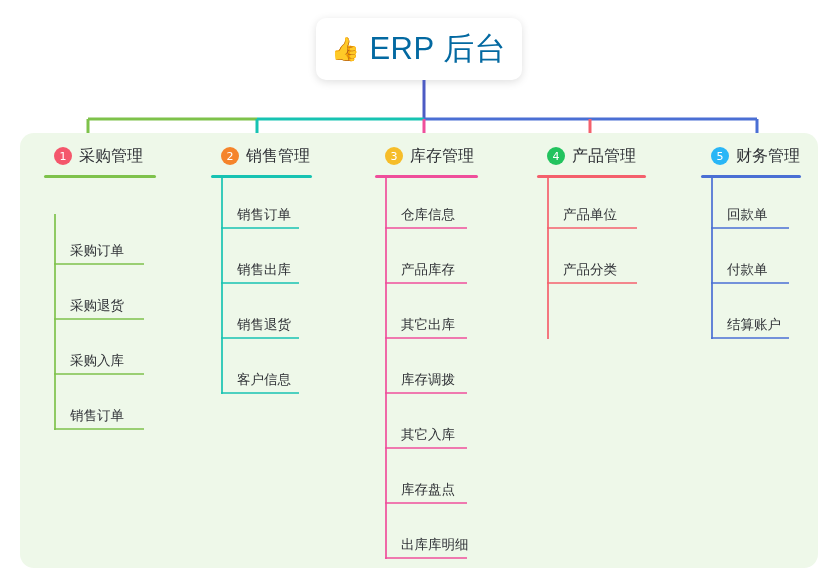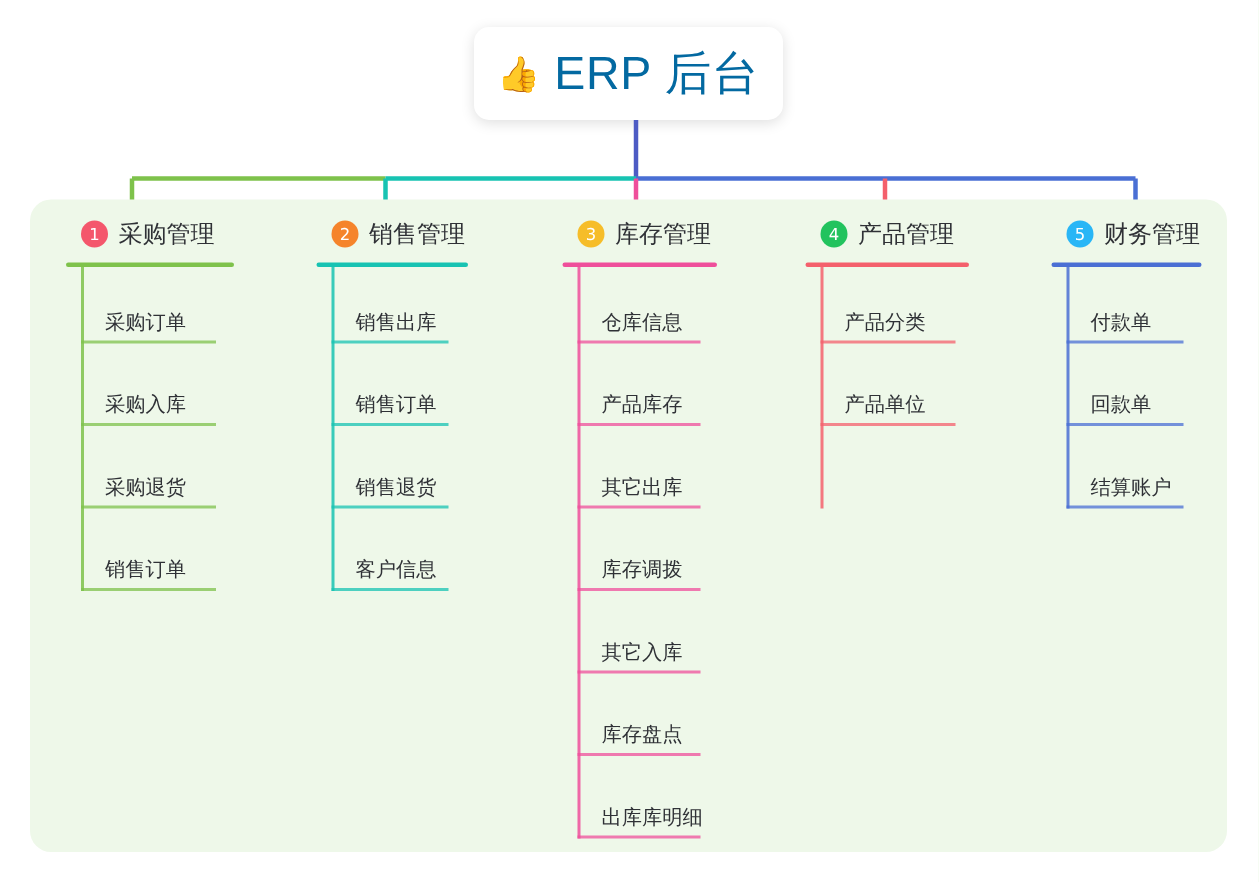--- a/index.html
+++ b/index.html
@@ -114,54 +114,54 @@
 
   <div class="panel"></div>
 
   <div id="cols">
       <div class="col" style="left: 36px; width: 127px;">
         <div class="col-head">
           <span class="badge" style="background: rgb(244, 87, 108);">1</span>
           <span class="col-title">采购管理</span>
         </div>
         <div class="head-rule" style="background: rgb(126, 194, 75); width: 112px; margin-left: 8px;"></div>
-        <div class="items" style="height: 220px;">
+        <div class="items" style="height: 220px; margin-top: 36px;">
           <div class="spine" style="background: rgb(126, 194, 75); height: 216px; opacity: 0.85;"></div>
           <div class="item">
             <span class="item-label">采购订单</span>
             <div class="item-rule" style="background: rgb(126, 194, 75); opacity: 0.75; width: 90px;"></div>
           </div>
           <div class="item">
+            <span class="item-label">采购退货</span>
+            <div class="item-rule" style="background: rgb(126, 194, 75); opacity: 0.75; width: 90px;"></div>
+          </div>
+          <div class="item">
             <span class="item-label">采购入库</span>
-            <div class="item-rule" style="background: rgb(126, 194, 75); opacity: 0.75; width: 90px;"></div>
-          </div>
-          <div class="item">
-            <span class="item-label">采购退货</span>
             <div class="item-rule" style="background: rgb(126, 194, 75); opacity: 0.75; width: 90px;"></div>
           </div>
           <div class="item">
             <span class="item-label">销售订单</span>
             <div class="item-rule" style="background: rgb(126, 194, 75); opacity: 0.75; width: 90px;"></div>
           </div>
         </div>
       </div>
       <div class="col" style="left: 203px; width: 113px;">
         <div class="col-head">
           <span class="badge" style="background: rgb(245, 132, 43);">2</span>
           <span class="col-title">销售管理</span>
         </div>
         <div class="head-rule" style="background: rgb(23, 195, 178); width: 101px; margin-left: 8px;"></div>
         <div class="items" style="height: 220px;">
           <div class="spine" style="background: rgb(23, 195, 178); height: 216px; opacity: 0.85;"></div>
           <div class="item">
+            <span class="item-label">销售订单</span>
+            <div class="item-rule" style="background: rgb(23, 195, 178); opacity: 0.75; width: 78px;"></div>
+          </div>
+          <div class="item">
             <span class="item-label">销售出库</span>
-            <div class="item-rule" style="background: rgb(23, 195, 178); opacity: 0.75; width: 78px;"></div>
-          </div>
-          <div class="item">
-            <span class="item-label">销售订单</span>
             <div class="item-rule" style="background: rgb(23, 195, 178); opacity: 0.75; width: 78px;"></div>
           </div>
           <div class="item">
             <span class="item-label">销售退货</span>
             <div class="item-rule" style="background: rgb(23, 195, 178); opacity: 0.75; width: 78px;"></div>
           </div>
           <div class="item">
             <span class="item-label">客户信息</span>
             <div class="item-rule" style="background: rgb(23, 195, 178); opacity: 0.75; width: 78px;"></div>
           </div>
@@ -207,46 +207,46 @@
       </div>
       <div class="col" style="left: 529px; width: 122px;">
         <div class="col-head">
           <span class="badge" style="background: rgb(34, 195, 94);">4</span>
           <span class="col-title">产品管理</span>
         </div>
         <div class="head-rule" style="background: rgb(244, 96, 108); width: 109px; margin-left: 8px;"></div>
         <div class="items" style="height: 165px;">
           <div class="spine" style="background: rgb(244, 96, 108); height: 161px; opacity: 0.85;"></div>
           <div class="item">
+            <span class="item-label">产品单位</span>
+            <div class="item-rule" style="background: rgb(244, 96, 108); opacity: 0.75; width: 90px;"></div>
+          </div>
+          <div class="item">
             <span class="item-label">产品分类</span>
-            <div class="item-rule" style="background: rgb(244, 96, 108); opacity: 0.75; width: 90px;"></div>
-          </div>
-          <div class="item">
-            <span class="item-label">产品单位</span>
             <div class="item-rule" style="background: rgb(244, 96, 108); opacity: 0.75; width: 90px;"></div>
           </div>
         </div>
       </div>
       <div class="col" style="left: 693px; width: 113px;">
         <div class="col-head">
           <span class="badge" style="background: rgb(41, 182, 246);">5</span>
           <span class="col-title">财务管理</span>
         </div>
         <div class="head-rule" style="background: rgb(74, 111, 212); width: 100px; margin-left: 8px;"></div>
         <div class="items" style="height: 165px;">
           <div class="spine" style="background: rgb(74, 111, 212); height: 161px; opacity: 0.85;"></div>
           <div class="item">
+            <span class="item-label">回款单</span>
+            <div class="item-rule" style="background: rgb(74, 111, 212); opacity: 0.75; width: 78px;"></div>
+          </div>
+          <div class="item">
             <span class="item-label">付款单</span>
             <div class="item-rule" style="background: rgb(74, 111, 212); opacity: 0.75; width: 78px;"></div>
           </div>
           <div class="item">
-            <span class="item-label">回款单</span>
-            <div class="item-rule" style="background: rgb(74, 111, 212); opacity: 0.75; width: 78px;"></div>
-          </div>
-          <div class="item">
             <span class="item-label">结算账户</span>
             <div class="item-rule" style="background: rgb(74, 111, 212); opacity: 0.75; width: 78px;"></div>
           </div>
         </div>
       </div>
     </div>
 
 </div>
 
 </body></html>

